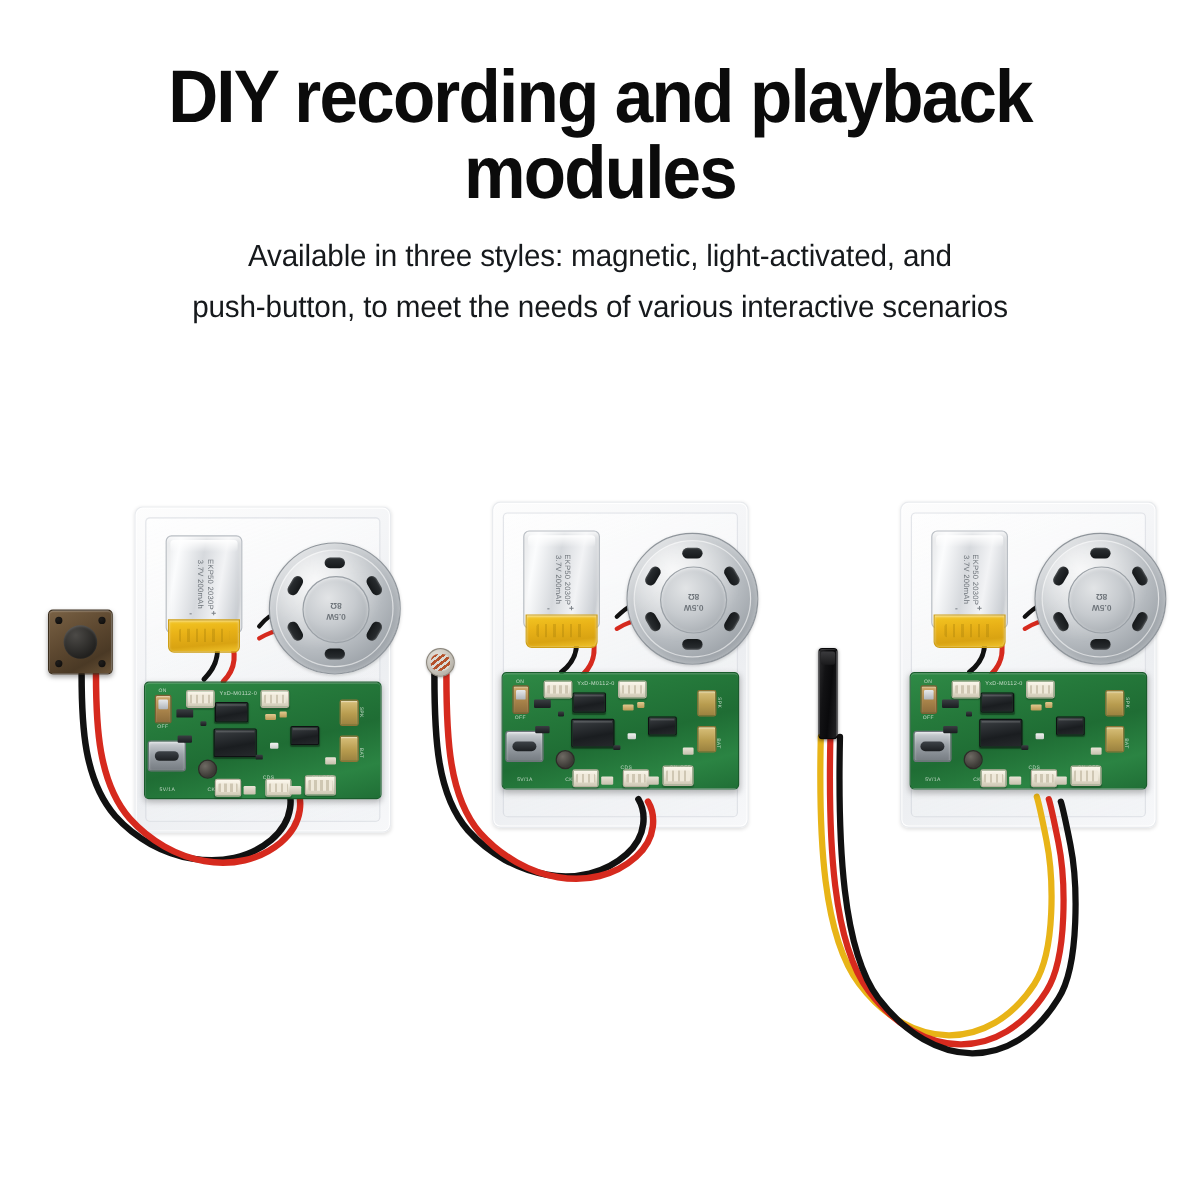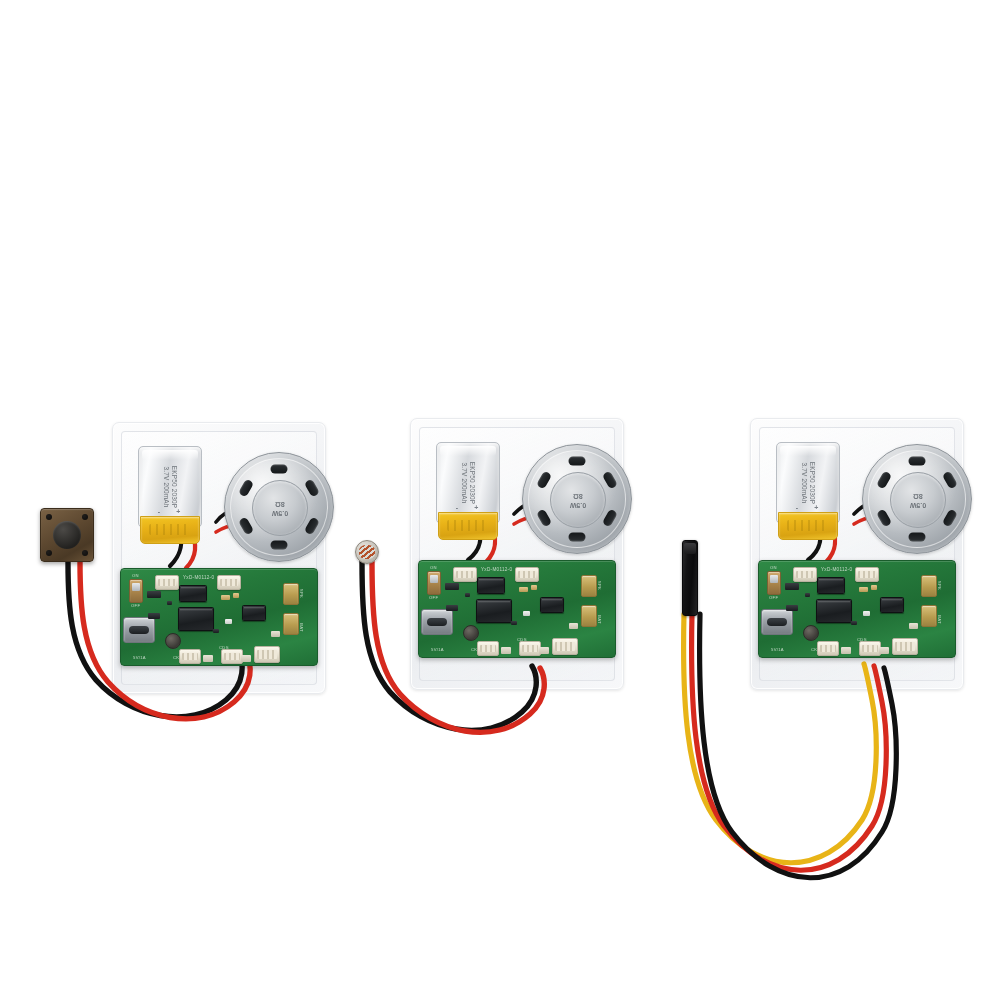--- a/index.html
+++ b/index.html
@@ -222,20 +222,30 @@
   .reed:before{
     content:"";position:absolute;left:1px;right:1px;top:2px;height:11px;border-radius:2px;
     background:linear-gradient(180deg,#3a3a3d,#1a1a1c);
   }
 </style>
 </head>
 <body>
 
 <div class="stage">
 
+  <div class="header">
+    <h1 class="title">
+      <span class="l1">DIY recording and playback</span>
+      <span class="l2">modules</span>
+    </h1>
+    <div class="subtitle">
+      <span class="s1">Available in three styles: magnetic, light-activated, and</span>
+      <span class="s2">push-button, to meet the needs of various interactive scenarios</span>
+    </div>
+  </div>
 
   <div class="modules">
 
     <div class="module m1">
       <div class="tray"></div>
 
       <svg class="wires" viewBox="0 0 330 600">
         <path d="M58,162 C58,205 60,250 86,280 C120,318 180,330 216,300 C236,283 234,262 228,252" fill="none" stroke="#111111" stroke-width="5.4" stroke-linecap="round"></path>
         <path d="M70,162 C70,205 72,252 98,282 C132,320 188,332 224,302 C244,285 242,264 236,254" fill="none" stroke="#d62a1e" stroke-width="5.4" stroke-linecap="round"></path>
         <path d="M168,126 C176,146 168,158 160,166" fill="none" stroke="#111111" stroke-width="4.2" stroke-linecap="round"></path>

